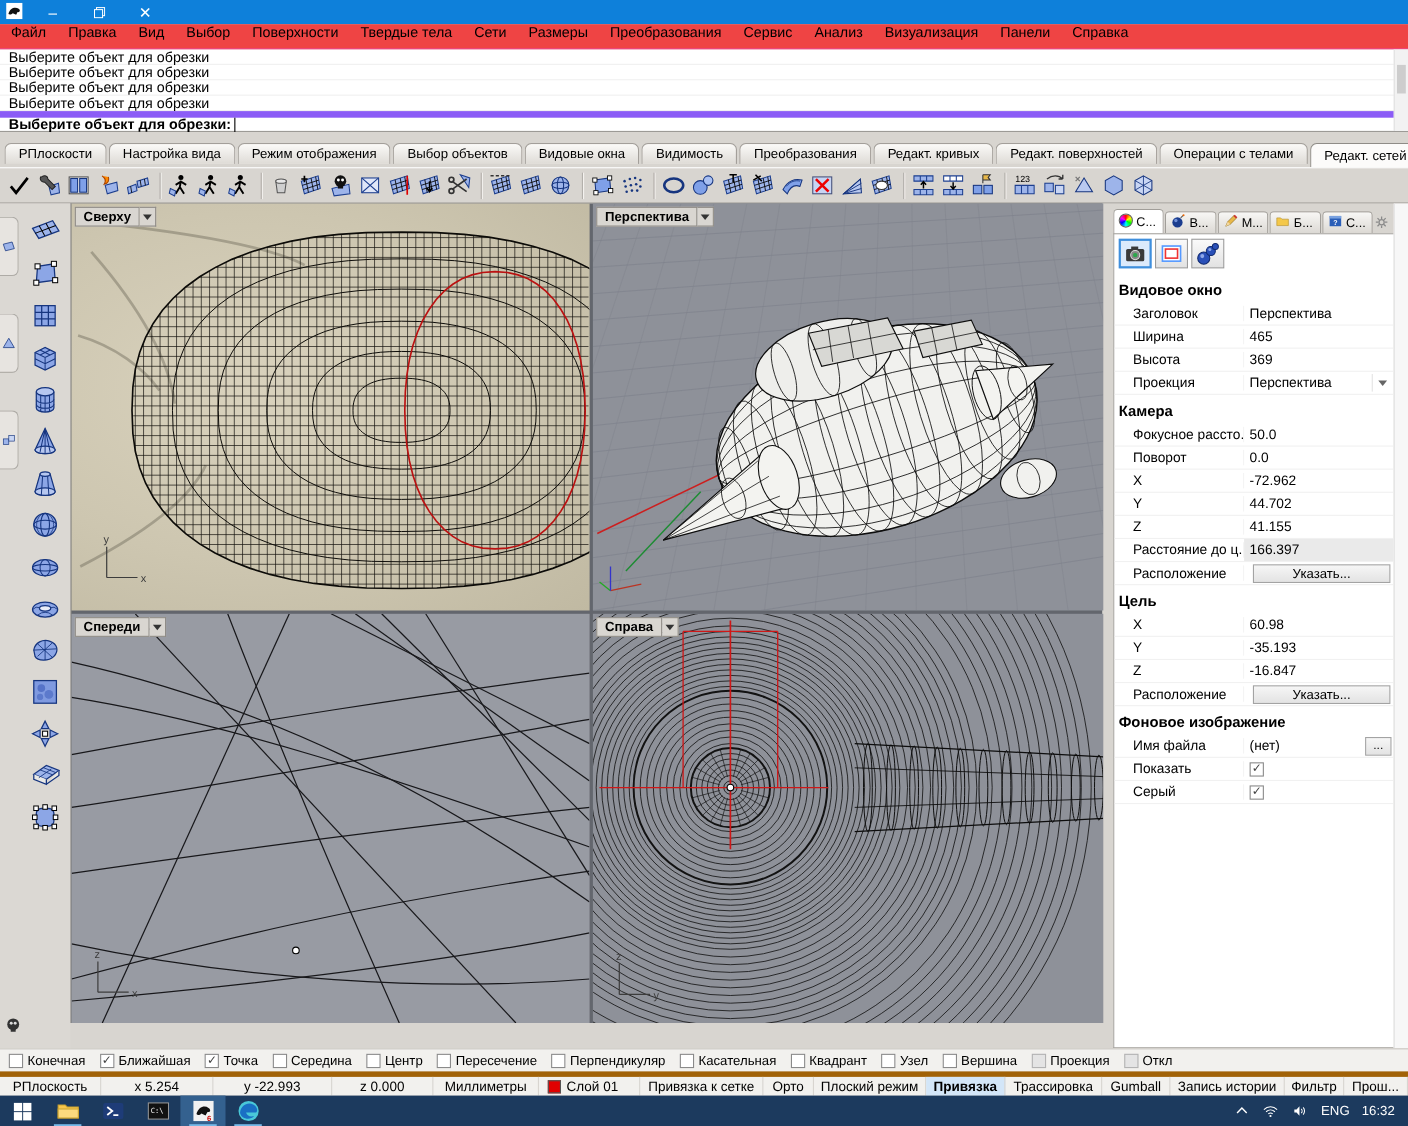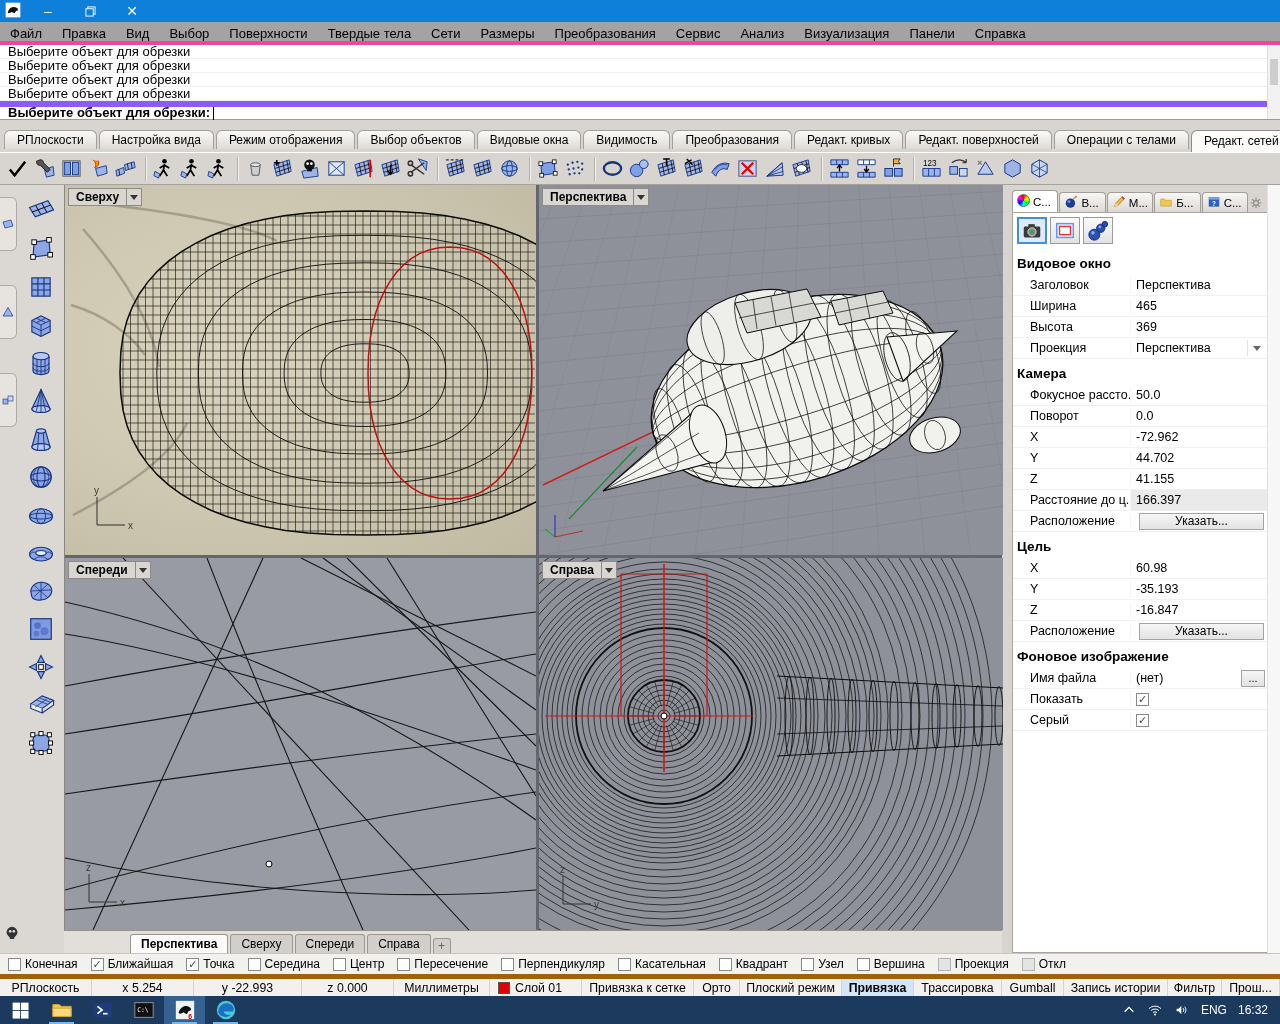--- a/index.html
+++ b/index.html
@@ -4,21 +4,21 @@
 <style>
 *{box-sizing:border-box;margin:0;padding:0}
 body{width:1280px;height:1024px;overflow:hidden;font-family:"Liberation Sans",sans-serif;background:#d8d5d0;color:#000}
 #app{display:flex;flex-direction:column;height:1024px}
 
 .titlebar{height:22px;background:#0e80da;display:flex;align-items:center;gap:6px;padding-left:5px;color:#fff;font-size:12.5px;flex:0 0 auto}
 .title{flex:1;white-space:nowrap}
 .wctrls{display:flex;height:100%}
 .wbtn{width:42px;display:flex;align-items:center;justify-content:center;font-size:14px;color:#fff}
 
-.menubar{height:23px;background:#a3a3a3;border-bottom:4px solid #ec4899;display:flex;align-items:flex-end;font-size:13px;flex:0 0 auto}
+.menubar{height:23px;background:#ef4444;border-bottom:1px solid #ec4899;display:flex;align-items:flex-start;font-size:13px;flex:0 0 auto}
 .mitem{padding:0 10px}
 
 .cmdarea{height:75px;background:#fff;position:relative;border-bottom:1px solid #9c9a96;font-size:13px;flex:0 0 auto}
 .cmdline{height:14px;line-height:14px;padding-left:8px;border-bottom:1px solid #f0f0f0;white-space:nowrap}
 .cmdprompt{height:18px;line-height:18px;padding-left:8px;font-weight:bold;border-top:6px solid #8b5cf6;display:flex;align-items:center}
 .caret{width:1px;height:13px;background:#000;margin-left:3px;animation:blink 1s steps(1) infinite}
 @keyframes blink{50%{opacity:0}}
 .cmdscroll{position:absolute;top:0;right:0;width:13px;height:100%;background:#f2f2f2;border-left:1px solid #e0e0e0}
 .cmdthumb{margin:14px 2px 0;height:26px;background:#cdcdcd}
 .gapstrip{height:10px;background:#d8d5d0;flex:0 0 auto}
@@ -31,21 +31,21 @@
 .ticon{width:26px;height:26px;display:flex;align-items:center;justify-content:flex-start}
 .tsep{width:2px;height:24px;border-left:1px solid #b3b0ab;border-right:1px solid #f4f2ef;margin:0 4px}
 
 .main{flex:0 0 768px;display:flex;min-height:0}
 .sidebar{width:64px;background:#dbd8d3;position:relative;display:flex;flex-direction:column;align-items:flex-end;padding:8px 5px 6px 0;flex:0 0 auto}
 .minitabs{position:absolute;left:0;top:12px;width:17px;display:flex;flex-direction:column;gap:34px}
 .minitab{height:54px;width:17px;background:#e7e4e0;border:1px solid #aeaba6;border-left:none;border-radius:0 6px 6px 0;display:flex;align-items:center;justify-content:center}
 .sidetools{display:flex;flex-direction:column;gap:2px;align-items:center}
 .sicon{width:37px;height:36px;display:flex;align-items:center;justify-content:center}
 .skullslot{margin-top:auto;align-self:flex-start;margin-left:3px}
-.center{flex:1;display:flex;flex-direction:column;min-width:0}
+.center{flex:1;display:flex;min-width:0}
 .viewports{height:745px;display:grid;grid-template-columns:471px 464px;grid-template-rows:370px 372px;gap:3px;background:#63666d;border-left:1px solid #8a8782}
 .vp{position:relative;overflow:hidden}
 .vp svg.scene{position:absolute;left:0;top:0}
 .vp-top{background:radial-gradient(ellipse at 35% 45%,#d9d2bd 0%,#cdc6b0 55%,#c0b9a2 100%)}
 .vp-persp{background:#8e9199}
 .vp-front{background:#989ba3}
 .vp-right{background:#8e9199}
 .vplabel{position:absolute;top:3px;left:3px;display:flex;z-index:3;font-size:12px;font-weight:bold}
 .vplabel .txt{background:#d9d6d1;border:1px solid #8f8c87;padding:1px 7px}
 .vplabel .dd{background:#d9d6d1;border:1px solid #8f8c87;border-left:none;width:15px;display:flex;align-items:flex-start;justify-content:center}

